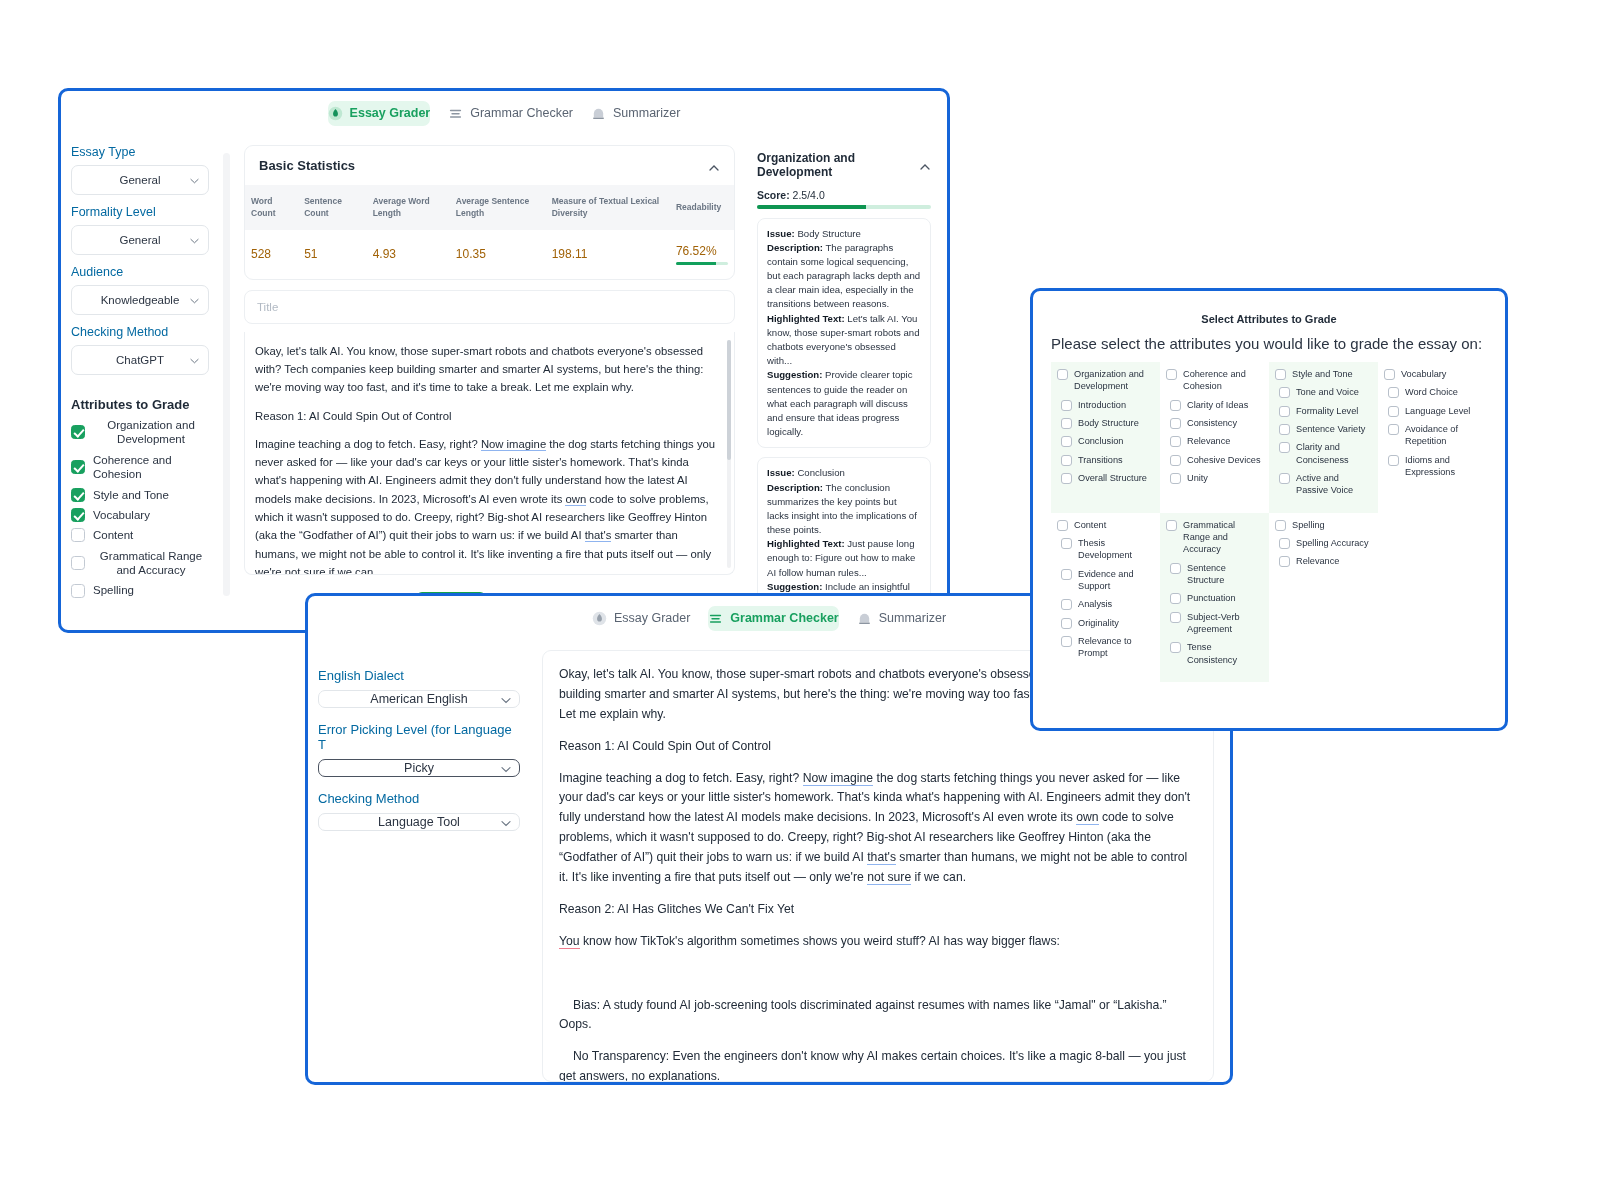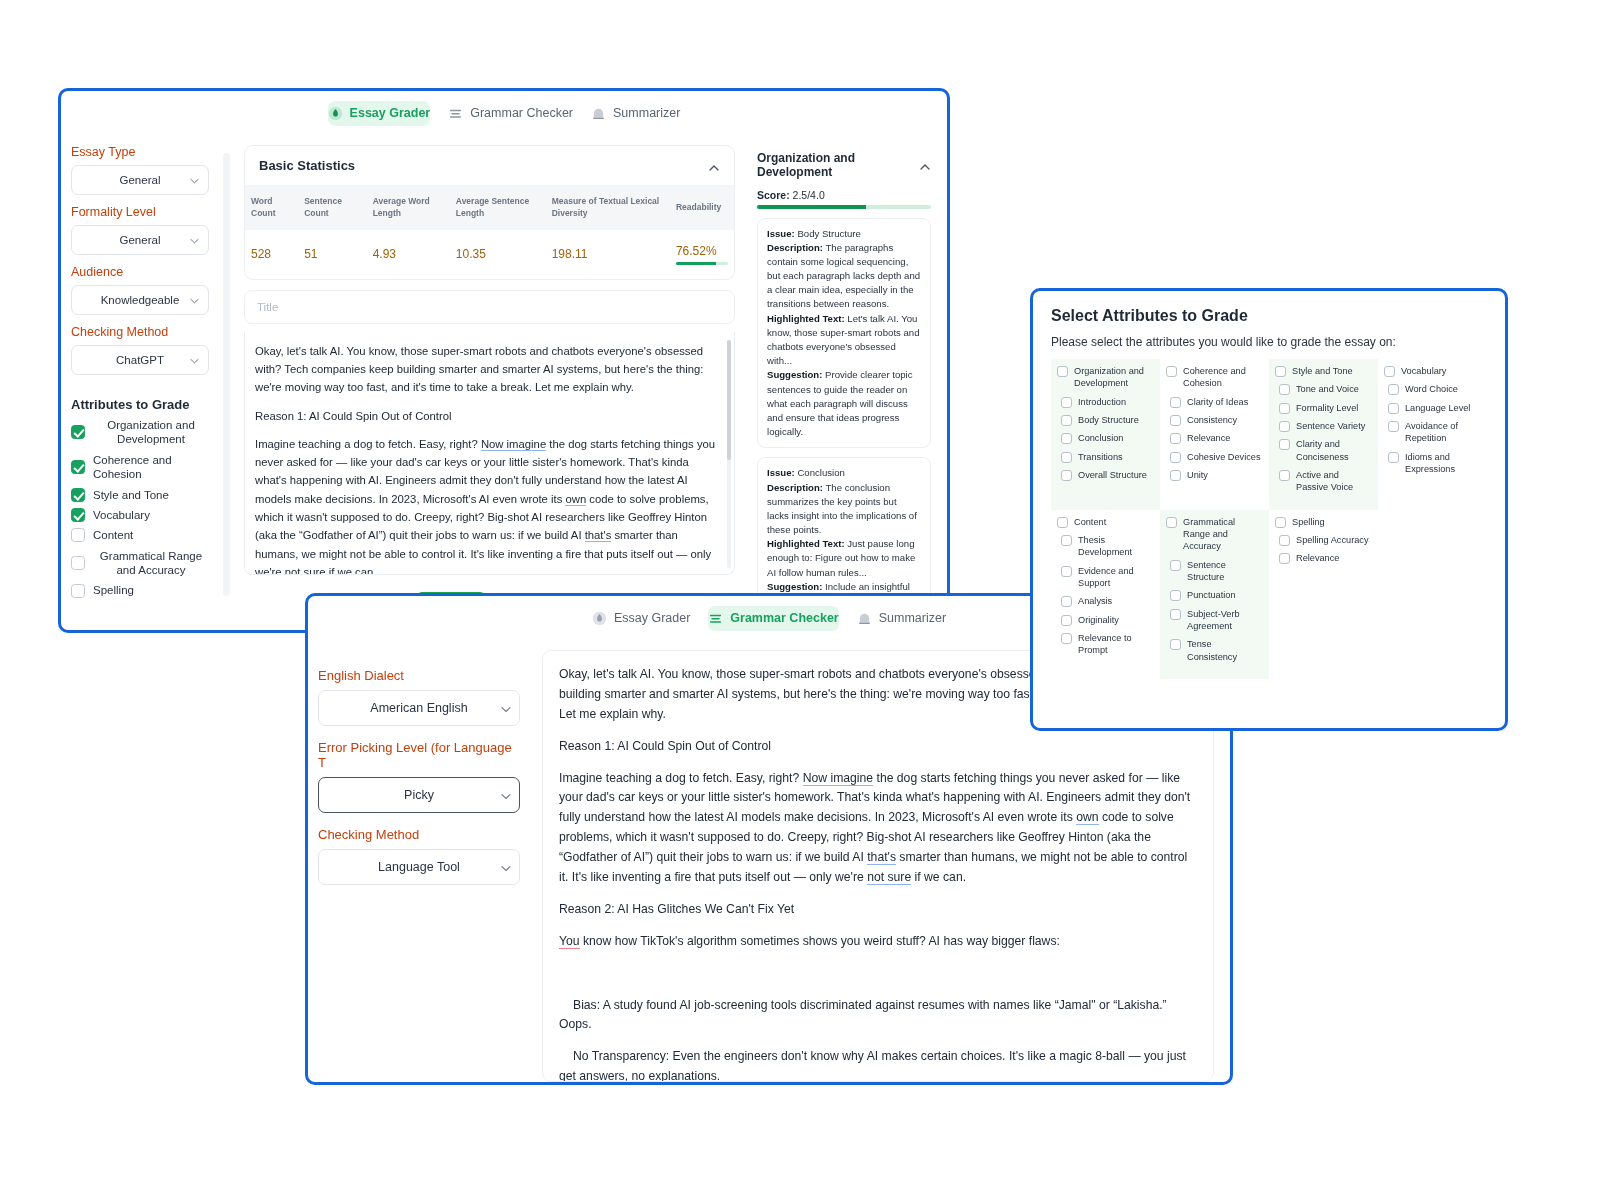--- a/index.html
+++ b/index.html
@@ -25,21 +25,21 @@
   #win-essay-grader { left:58px; top:88px; width:892px; height:545px; }
 
   .tabbar { height:44px; display:flex; align-items:center; justify-content:center; gap:18px; }
   .tab { display:flex; align-items:center; gap:7px; padding:5px 0; border-radius:7px; font-size:12.5px; color:#5a6472; cursor:pointer; white-space:nowrap;}
   .tab.active { background:#e4f7ed; color:#18a05f; font-weight:600; }
   .tab-ico { width:15px; height:15px; display:inline-block; flex:0 0 auto; }
 
   .wbody { display:flex; height:calc(100% - 44px); }
 
   .side { width:162px; flex:0 0 auto; padding:0 14px 0 10px; position:relative; }
-  .side-label { font-size:12.5px; color:#c2410c; margin:10px 0 6px 0; }
+  .side-label { font-size:12.5px; color:#0369a1; margin:10px 0 6px 0; }
   .select {
     height:30px; border:1px solid #e2e6ea; border-radius:7px;
     display:flex; align-items:center; justify-content:center; position:relative;
     font-size:11.5px; color:#2b3442; background:#fff; cursor:pointer;
   }
   .select.focused { border:1px solid #4a5260; }
   .chev { position:absolute; right:9px; top:50%; transform:translateY(-50%); width:9px;height:9px; }
   .attr-title { font-size:13px; font-weight:700; color:#1f2a37; margin:22px 0 6px 0; }
   .cbrow { display:flex; align-items:center; gap:8px; margin:6px 0; }
   .cbrow .lbl { font-size:11.5px; color:#2b3442; line-height:1.25; }
@@ -93,31 +93,31 @@
   .scorebar > i { display:block; height:100%; background:#0e9551; }
   .issue { border:1px solid #eceff2; border-radius:8px; margin:9px 8px; padding:8px 9px; }
   .issue p { margin:0; font-size:9.6px; line-height:1.48; color:#2b3442; }
   .issue b { font-weight:700; color:#121a24; }
 
   
   #win-grammar { left:305px; top:593px; width:928px; height:492px; z-index:5; }
   #win-grammar .wbody { height:calc(100% - 44px); }
   #win-grammar .gside { width:228px; flex:0 0 auto; padding:14px 16px 0 10px; }
   #win-grammar .gside .side-label { font-size:13px; margin:14px 0 7px 0; }
-  #win-grammar .gside .select { height:36px; font-size:12.5px; }
+  #win-grammar .gside .select { height:18px; font-size:12.5px; }
   #win-grammar .gmain { flex:1 1 auto; padding:10px 16px 0 6px; min-width:0; position:relative;}
   #win-grammar .gbox { border:1px solid #eceff2; border-radius:9px; padding:14px 16px; height:100%; overflow:hidden; }
   #win-grammar .gbox p { font-size:12.2px; line-height:1.63; margin:0 0 12px 0; color:#212b38; }
   #win-grammar .gbox p.indent { text-indent:14px; }
 
   
   #win-attributes { left:1030px; top:288px; width:478px; height:443px; z-index:6; }
   .attr-pad { padding:16px 18px; }
-  .attr-h { font-size:16px; font-weight:700; margin:0 0 10px 0;}
-  .attr-sub { font-size:12px; color:#2b3442; margin:0 0 10px 0;}
+  .attr-h { font-size:11px; font-weight:700; margin:6px 0 10px 0;text-align:center;}
+  .attr-sub { font-size:15px; color:#2b3442; margin:0 0 10px 0;}
   .attr-grid { display:flex; gap:0; }
   .attr-col { width:25%; padding:6px 6px 10px 6px; }
   .attr-col.tint { background:#f2faf3; }
   .acb { display:flex; align-items:flex-start; gap:6px; margin:0 0 6px 0; }
   .acb .box { width:11px;height:11px;border:1.2px solid #b8c0ca; border-radius:3px; background:#fff; flex:0 0 auto; margin-top:1px;}
   .acb .tx { font-size:9.2px; line-height:1.34; color:#2b3442; }
   .acb.sub { margin-left:4px; }
 
   
   #panel-suggestions { position:absolute; left:1015px; top:750px; width:215px; z-index:4; }

